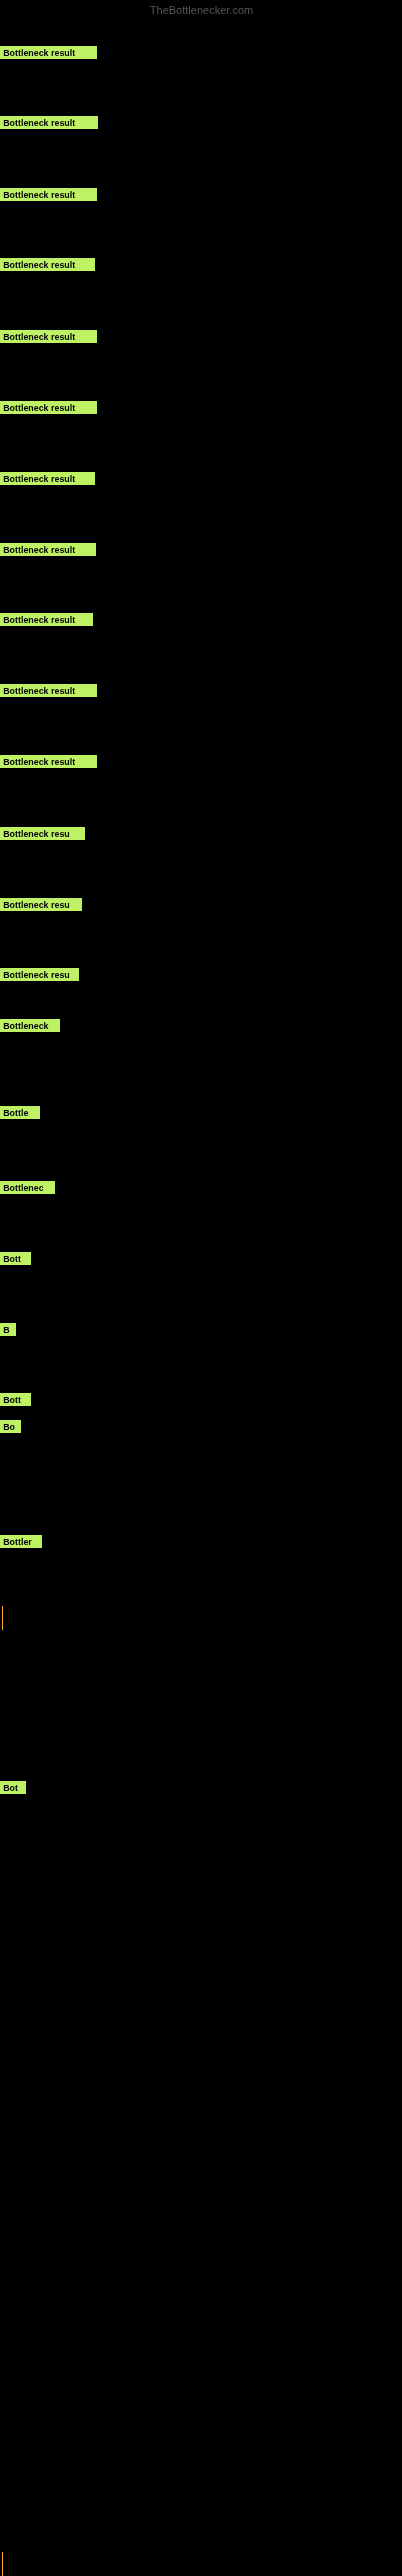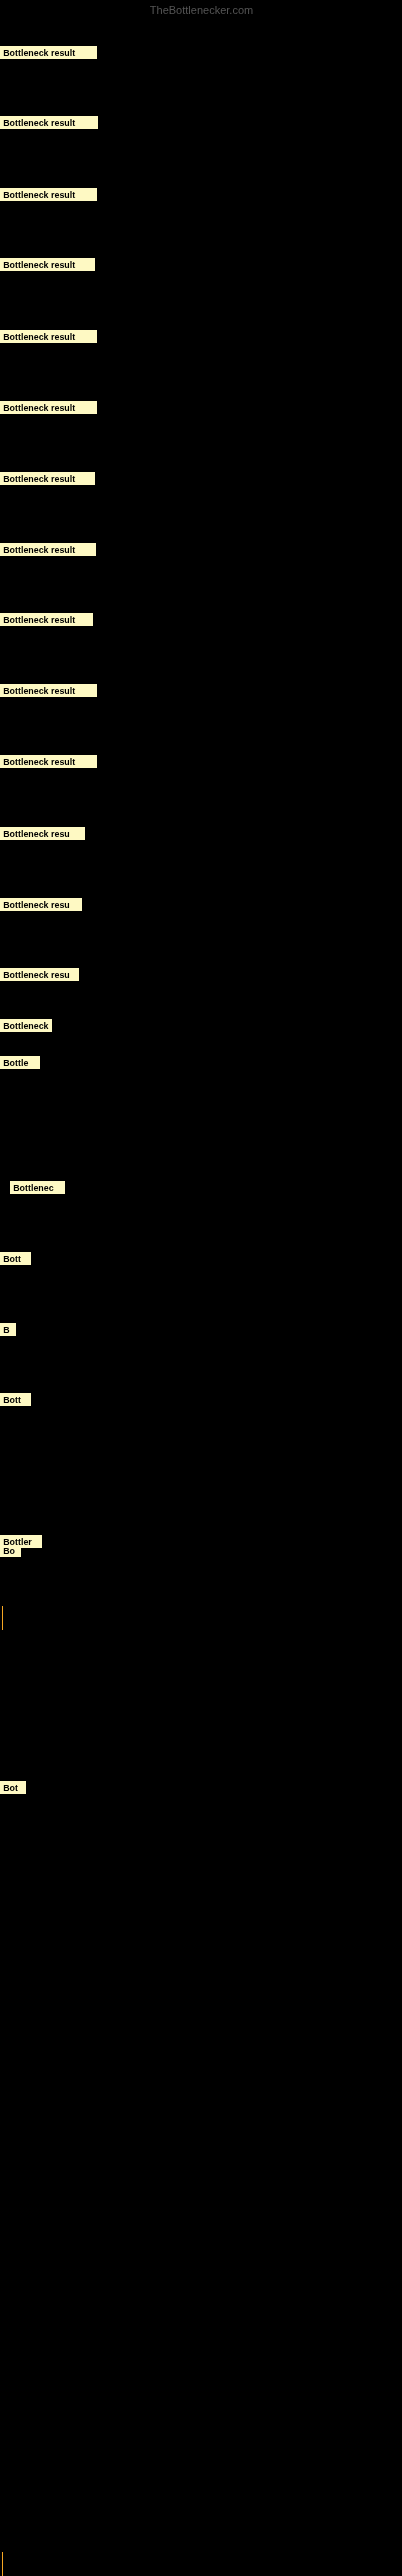--- a/index.html
+++ b/index.html
@@ -18,21 +18,21 @@
       position: absolute;
       top: 4px;
       left: 0;
       right: 0;
       text-align: center;
       color: #555555;
       font-size: 11px;
     }
     .bottleneck-badge {
       position: absolute;
-      background-color: #fef9c3;
+      background-color: #bef264;
       color: #000000;
       font-size: 8.9px;
       font-weight: bold;
       padding: 1.6px 3.2px;
       white-space: nowrap;
       overflow: hidden;
       left: 0;
     }
     .vertical-line {
       position: absolute;
@@ -56,27 +56,27 @@
     <div class="bottleneck-badge" style="top: 330px; max-width: 97px; width: 97px;">Bottleneck result</div>
     <div class="bottleneck-badge" style="top: 401px; max-width: 97px; width: 97px;">Bottleneck result</div>
     <div class="bottleneck-badge" style="top: 472px; max-width: 95px; width: 95px;">Bottleneck result</div>
     <div class="bottleneck-badge" style="top: 543px; max-width: 96px; width: 96px;">Bottleneck result</div>
     <div class="bottleneck-badge" style="top: 613px; max-width: 93px; width: 93px;">Bottleneck result</div>
     <div class="bottleneck-badge" style="top: 684px; max-width: 97px; width: 97px;">Bottleneck result</div>
     <div class="bottleneck-badge" style="top: 755px; max-width: 97px; width: 97px;">Bottleneck result</div>
     <div class="bottleneck-badge" style="top: 827px; max-width: 85px; width: 85px;">Bottleneck resu</div>
     <div class="bottleneck-badge" style="top: 898px; max-width: 82px; width: 82px;">Bottleneck resu</div>
     <div class="bottleneck-badge" style="top: 968px; max-width: 79px; width: 79px;">Bottleneck resu</div>
-    <div class="bottleneck-badge" style="top: 1019px; max-width: 60px; width: 52px;">Bottleneck</div>
-    <div class="bottleneck-badge" style="top: 1056px; max-width: 40px; width: 40px;">Bottle</div>
-    <div class="bottleneck-badge" style="top: 1181px; max-width: 55px; width: 55px; margin-left: 10px;">Bottlenec</div>
+    <div class="bottleneck-badge" style="top: 1019px; max-width: 60px; width: 60px;">Bottleneck</div>
+    <div class="bottleneck-badge" style="top: 1106px; max-width: 40px; width: 40px;">Bottle</div>
+    <div class="bottleneck-badge" style="top: 1181px; max-width: 55px; width: 55px;">Bottlenec</div>
     <div class="bottleneck-badge" style="top: 1252px; max-width: 31px; width: 31px;">Bott</div>
     <div class="bottleneck-badge" style="top: 1323px; max-width: 16px; width: 16px;">B</div>
     <div class="bottleneck-badge" style="top: 1393px; max-width: 31px; width: 31px;">Bott</div>
-    <div class="bottleneck-badge" style="top: 1544px; max-width: 21px; width: 21px;">Bo</div>
+    <div class="bottleneck-badge" style="top: 1420px; max-width: 21px; width: 21px;">Bo</div>
     <div class="bottleneck-badge" style="top: 1535px; max-width: 42px; width: 64px;">Bottler</div>
     <div class="bottleneck-badge" style="top: 1781px; max-width: 26px; width: 26px;">Bot</div>
   </div>
 <div id="lines-container">
     <div class="vertical-line" style="top: 1606px; height: 24px;"></div>
     <div class="vertical-line" style="top: 2552px; height: 24px;"></div>
   </div>
 
 
 </body></html>

